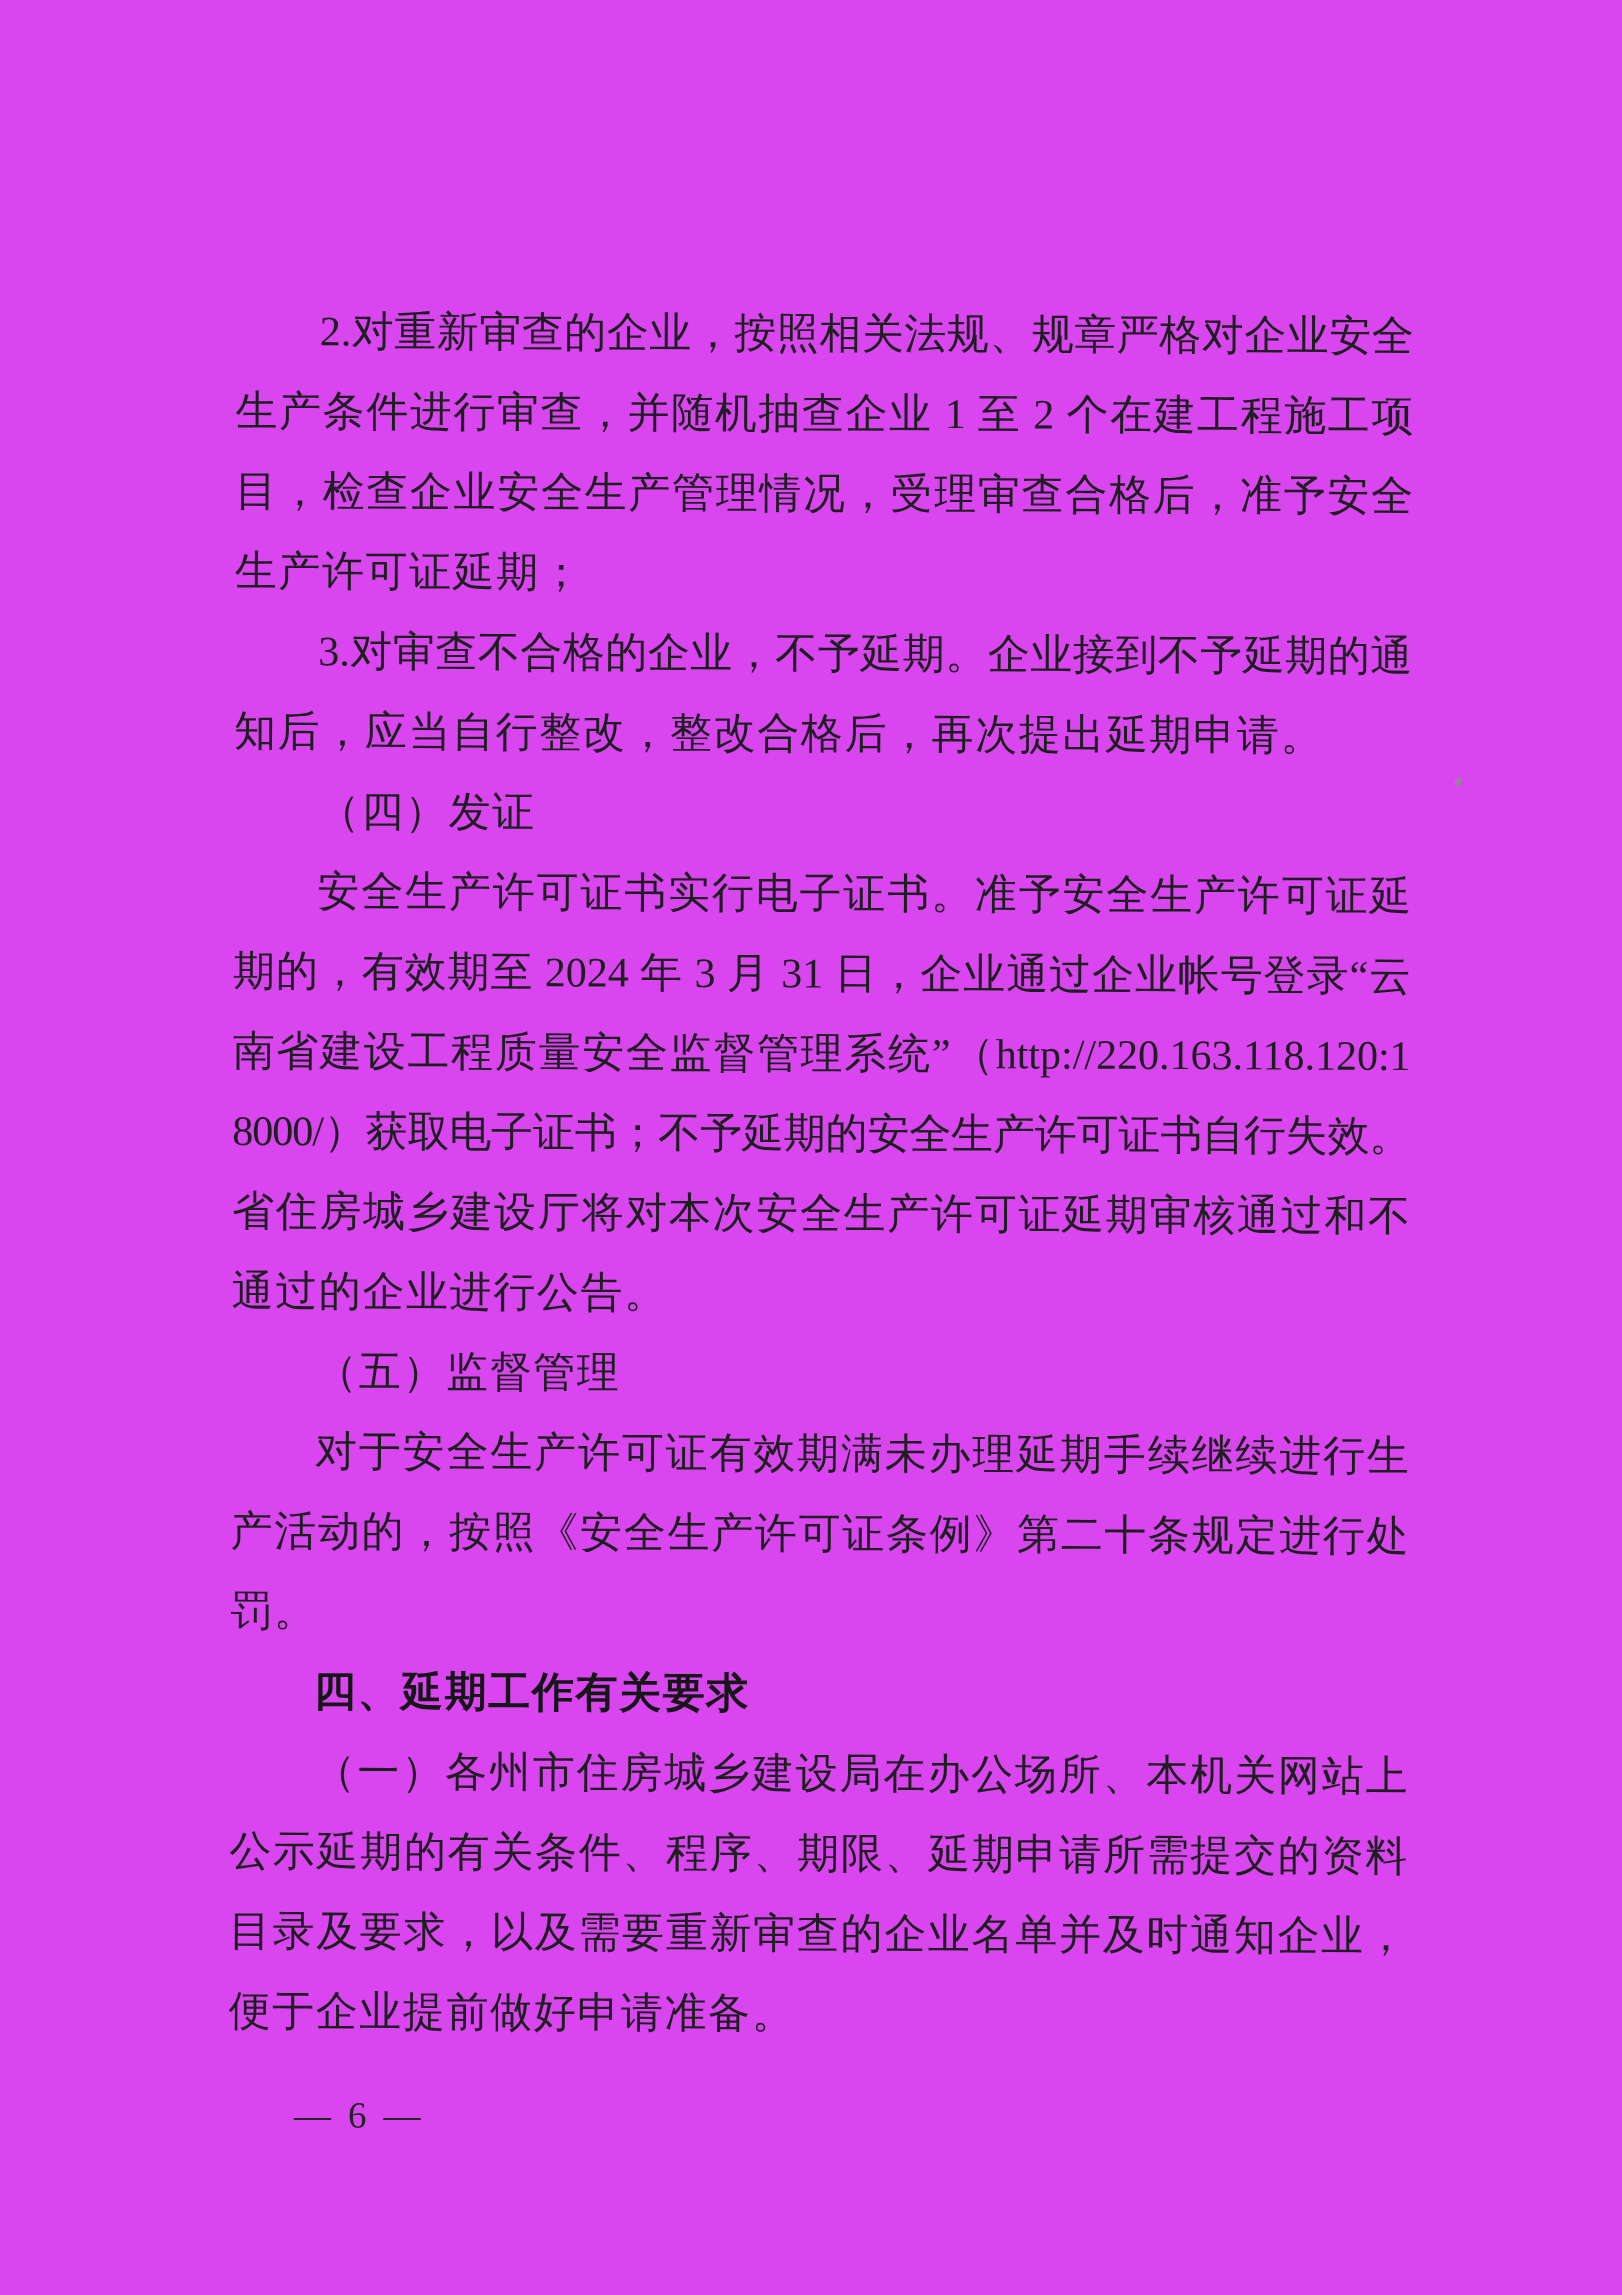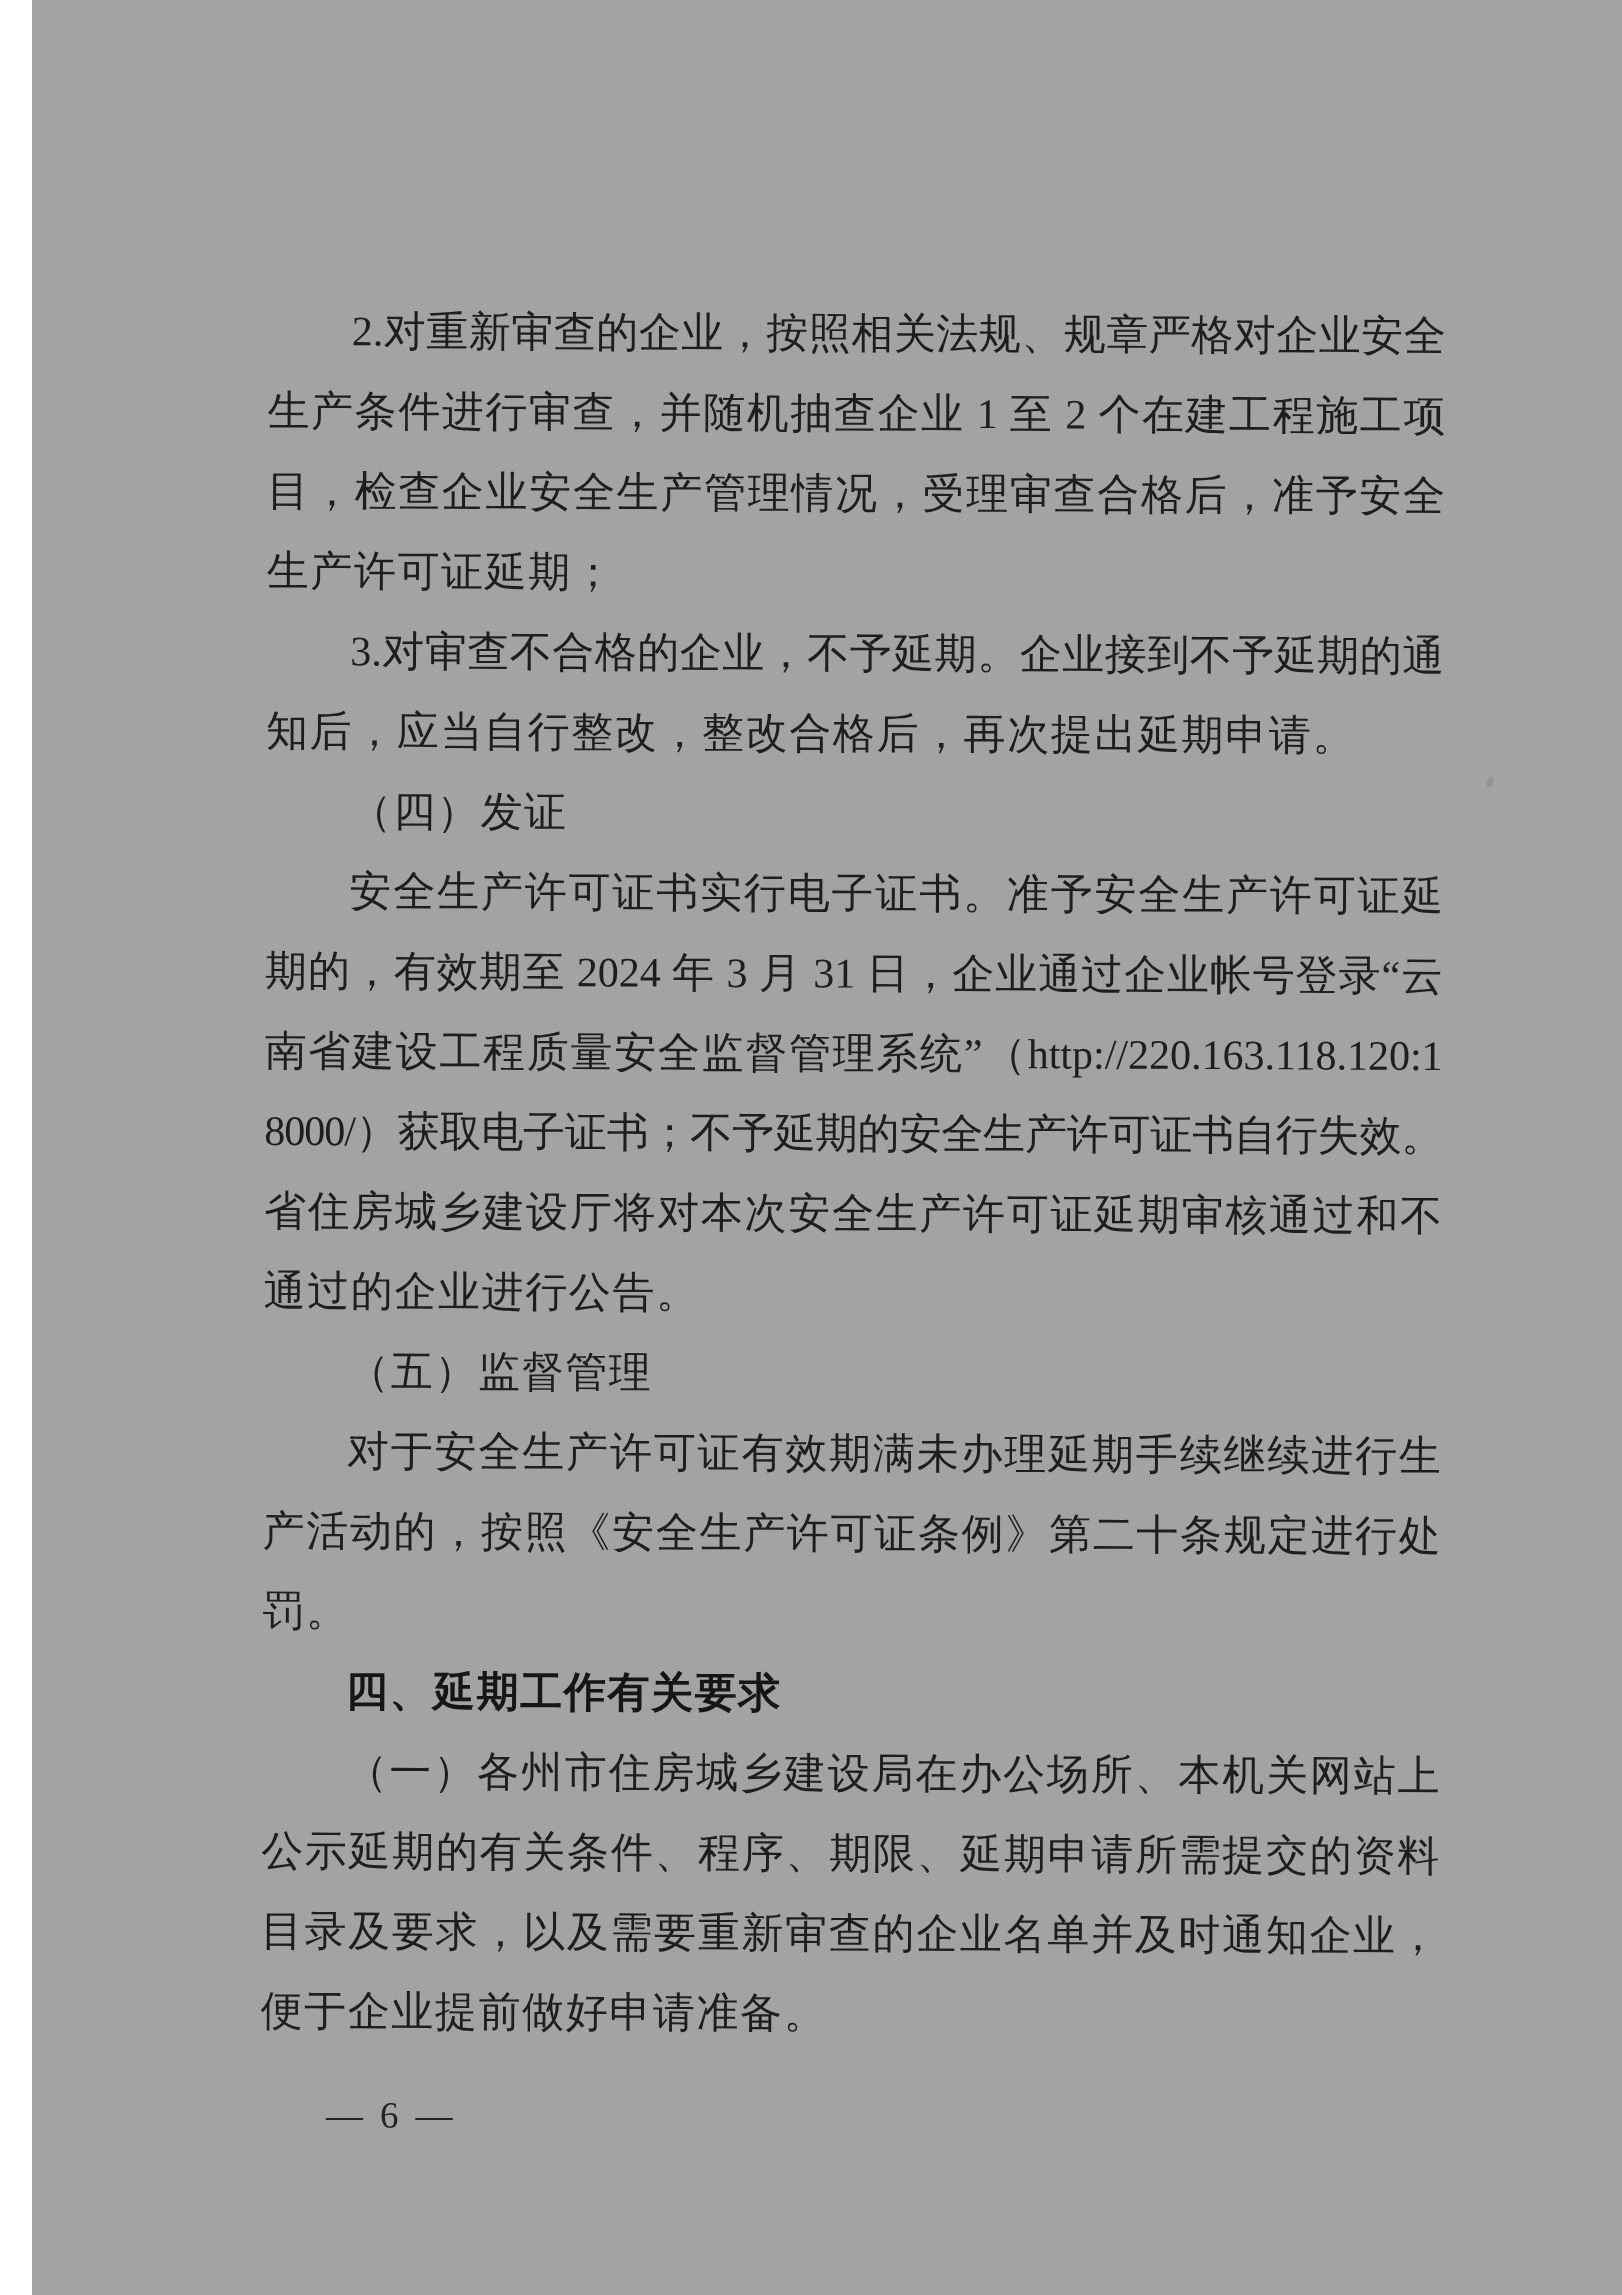--- a/index.html
+++ b/index.html
@@ -9,24 +9,23 @@
   body {
     width: 1622px;
     height: 2295px;
     position: relative;
     overflow: hidden;
     background: #ffffff;
   }
   .page {
     position: absolute;
     inset: 0;
-    background: #a3a3a3;
+    background: #d946ef;
     color: #1e1e20;
     font-family: "Liberation Serif", "DejaVu Serif", serif;
-    margin-left: 32px;
   }
   .content {
     position: absolute;
     left: 236px;
     top: 293px;
     width: 1178px;
     transform: rotate(0.25deg);
     transform-origin: 40% 0;
   }
   .ln {

